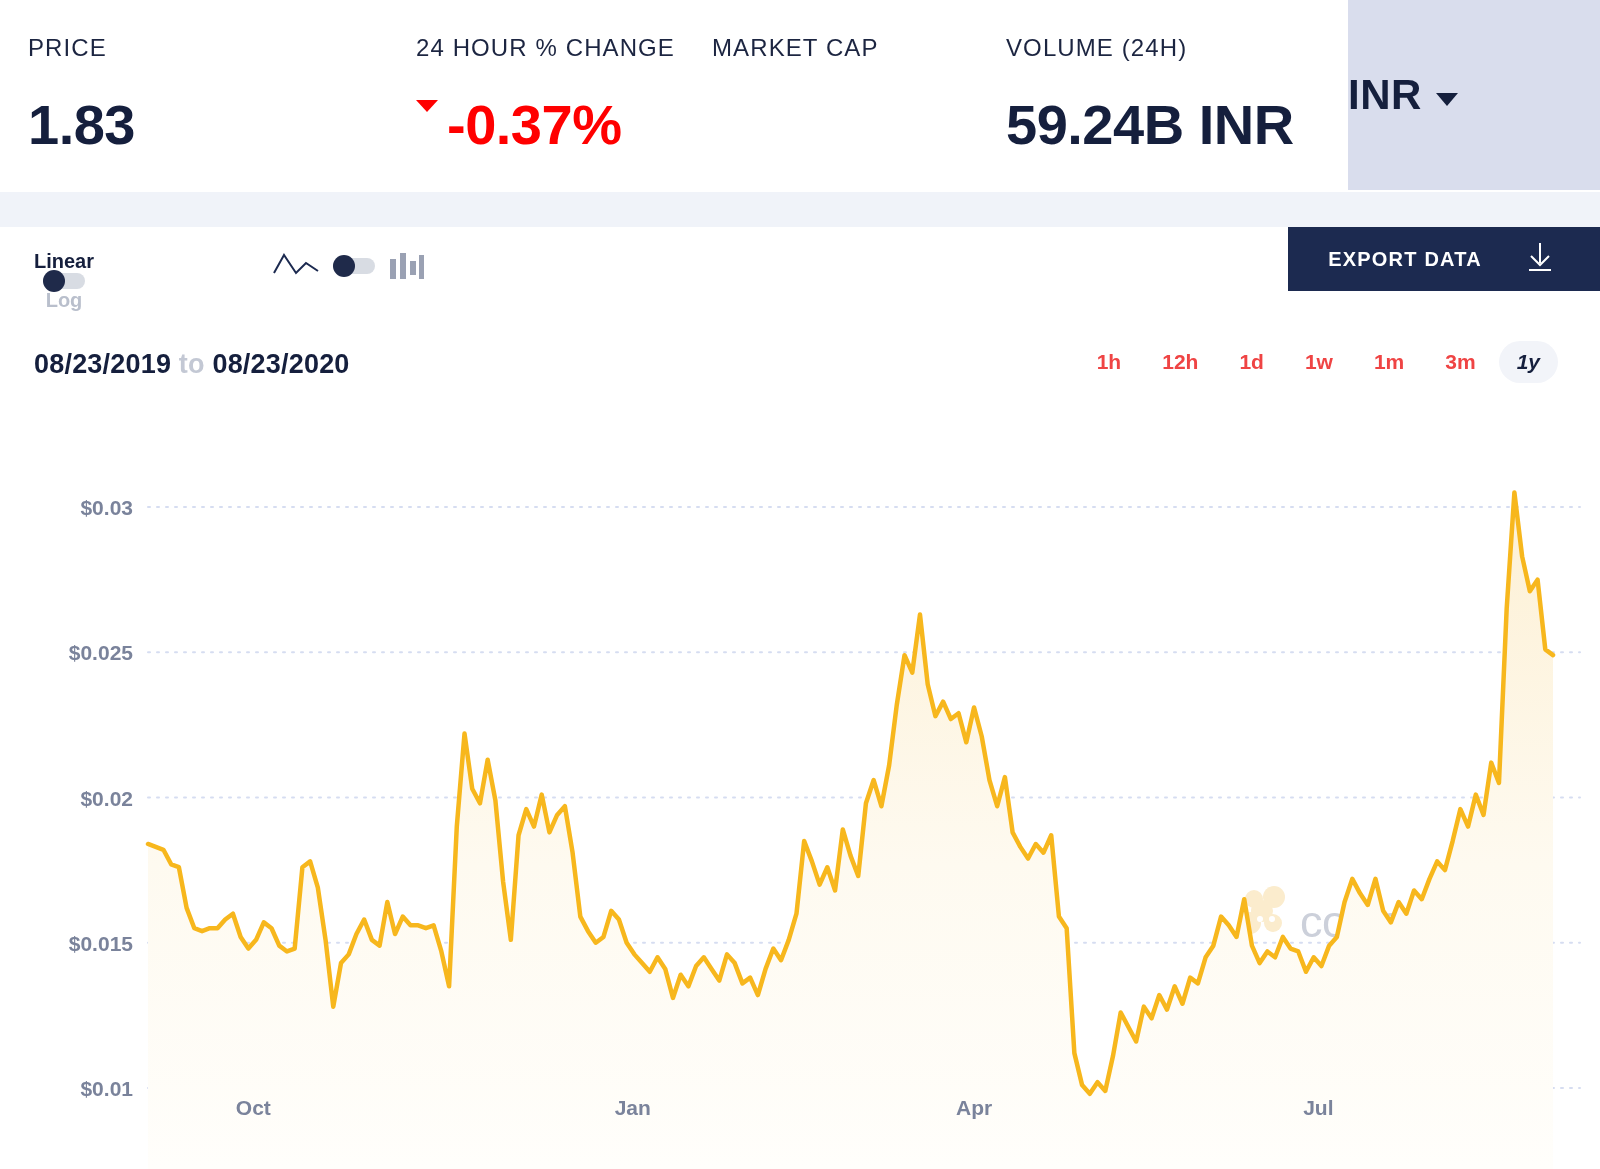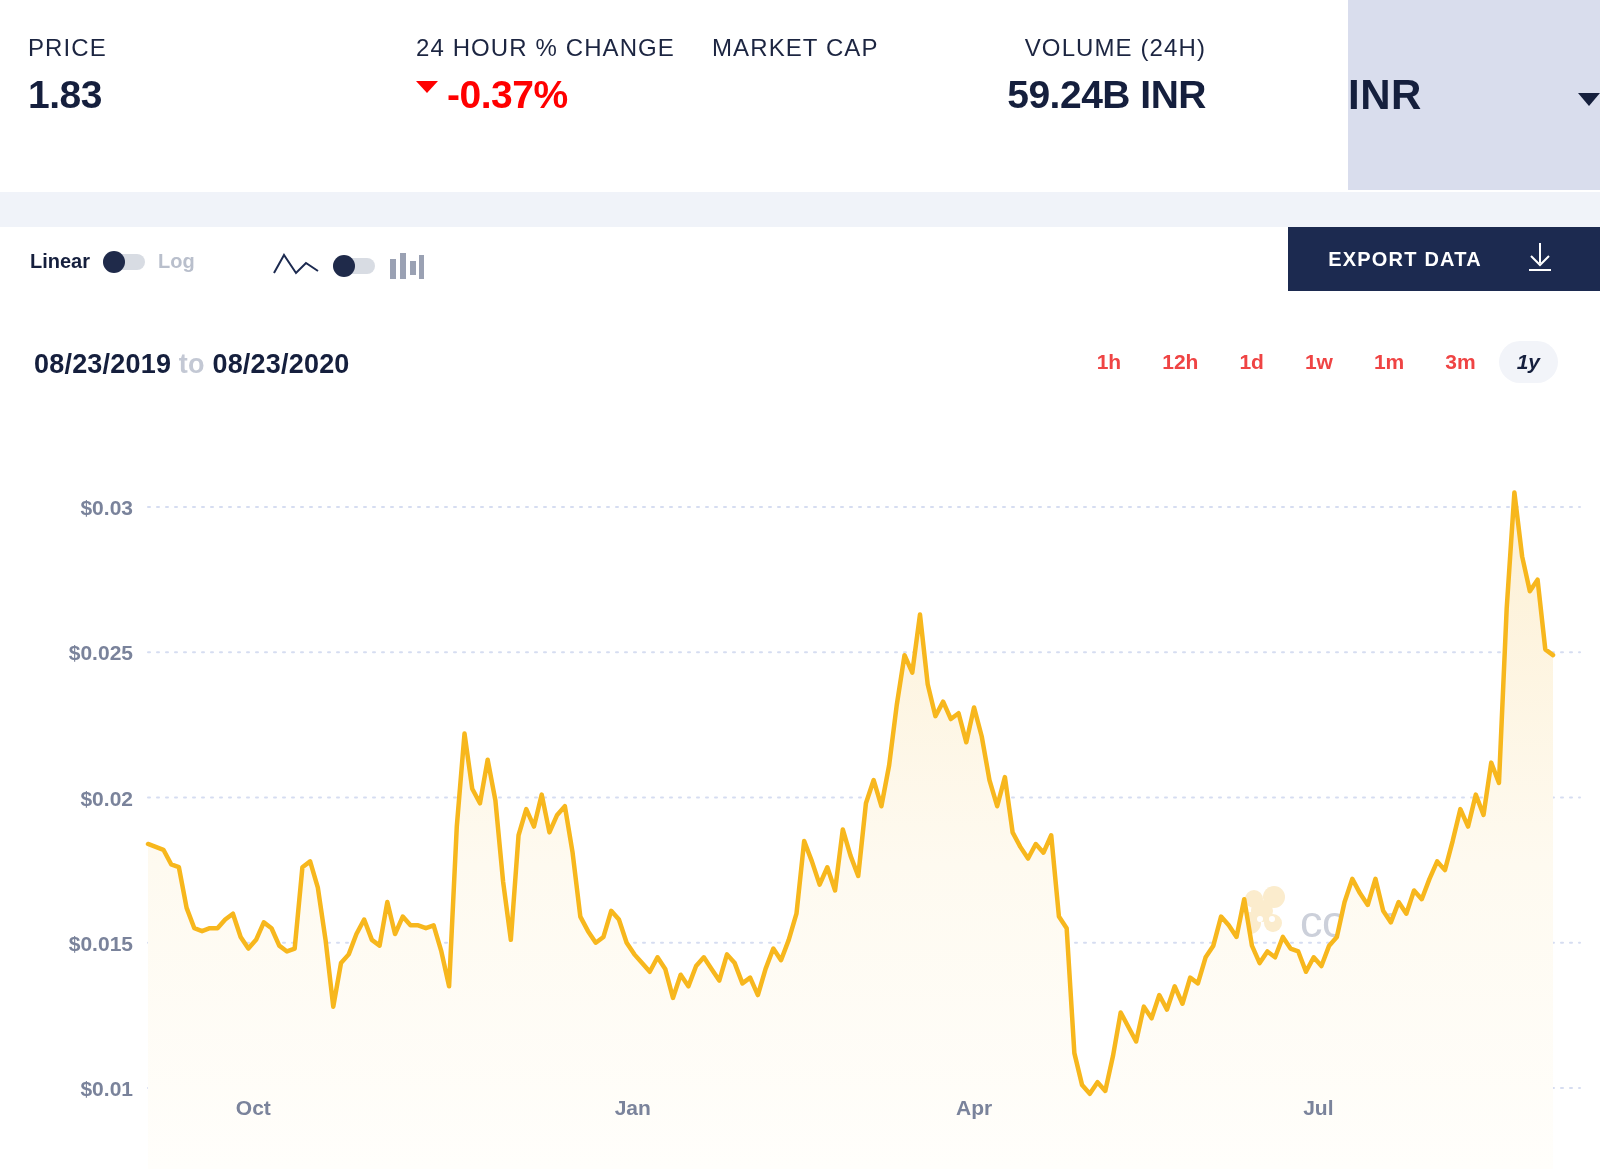--- a/index.html
+++ b/index.html
@@ -25,48 +25,48 @@
   }
   .stat { }
   .stat-label {
     font-size:24px;
     letter-spacing:1.1px;
     color:#1c2541;
     font-weight:400;
     white-space:nowrap;
   }
   .stat-value {
-    margin-top:11px;
-    font-size:39px;
+    margin-top:30px;
+    font-size:56px;
     font-weight:700;
     color:#151f3d;
     letter-spacing:-0.5px;
     white-space:nowrap;
   }
   .stat-value.neg { color:#ff0000; display:flex; gap:9px; }
   .caret-down {
     width:0; height:0;
     border-left:11px solid transparent;
     border-right:11px solid transparent;
     border-top:12px solid #ff0000;
     margin-top:8px;
   }
   .stat-price  { width:388px; }
   .stat-change { width:296px; }
   .stat-mcap   { width:294px; }
-  .stat-vol    { width:200px;text-align:right; }
+  .stat-vol    { width:200px; }
 
   .currency-panel {
     position:absolute;
     top:0; right:0;
     width:252px; height:190px;
     background:#d9dded;
     display:flex;
     align-items:center;
-    justify-content:space-between;
+    justify-content:flex-start;
     gap:14px;
     cursor:pointer;
   }
   .currency-code {
     font-size:42px;
     font-weight:700;
     color:#151f3d;
     letter-spacing:0.5px;
   }
   .currency-caret {
@@ -84,20 +84,21 @@
   .toolbar {
     position:relative;
     height:100px;
     background:#ffffff;
   }
   .toggles {
     position:absolute;
     left:30px; top:23px;
     display:flex;
     align-items:center;
+    flex-direction:column;
   }
   .tg-label {
     font-size:20px;
     font-weight:700;
     color:#151f3d;
   }
   .tg-label.off { color:#b9bfcc; font-weight:700; }
   .switch {
     width:42px; height:16px;
     background:#d8dce3;

